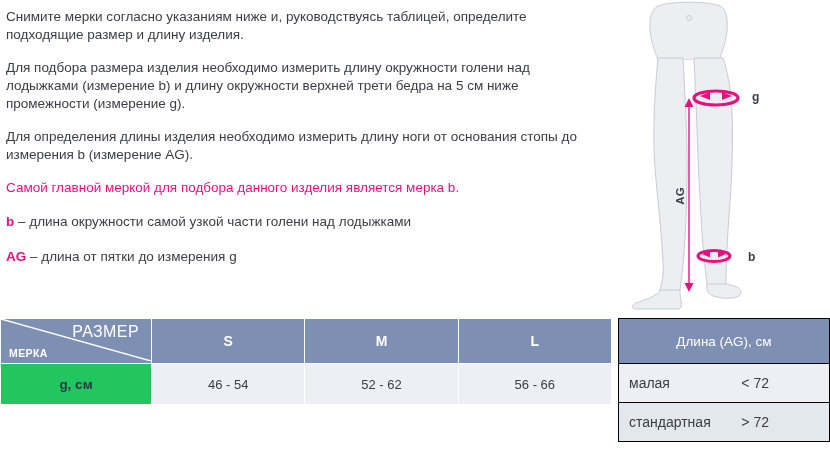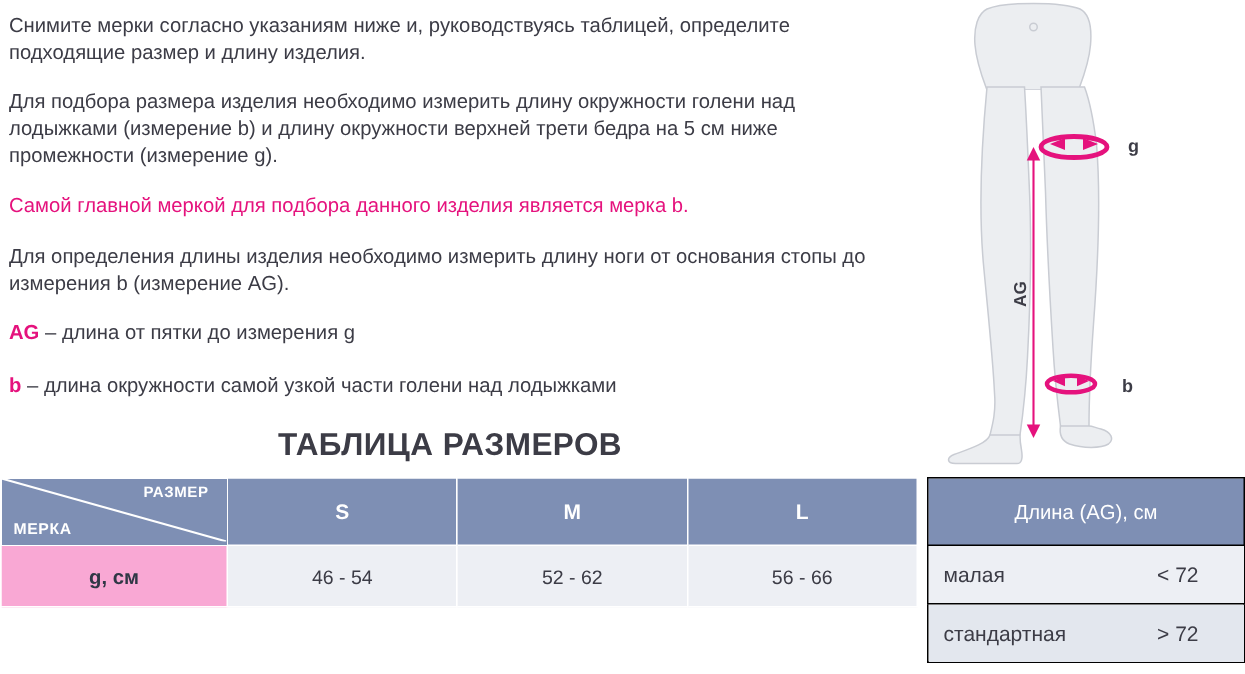--- a/index.html
+++ b/index.html
@@ -109,42 +109,42 @@
   .hdr-cell .diag {
     position: absolute;
     left: 0; top: 0; right: 0; bottom: 0;
     overflow: hidden;
   }
   .hdr-cell .diag svg { position: absolute; left: 0; top: 0; }
   .hdr-cell .lbl-razmer {
     position: absolute;
     right: 12px;
     top: 4px;
-    font-size: 10px;
-    font-weight: bold;
+    font-size: 16px;
+    font-weight: normal;
     letter-spacing: 0.4px;
   }
   .hdr-cell .lbl-merka {
     position: absolute;
     left: 8px;
     bottom: 4px;
     font-size: 10.5px;
     font-weight: bold;
     letter-spacing: 0.4px;
   }
   .col-head {
     background: #7e8fb4;
     color: #ffffff;
     font-size: 14px;
     font-weight: bold;
     height: 42px;
     text-align: center;
   }
   .row-head {
-    background: #f9a8d4;
+    background: #22c55e;
     color: #2f3745;
     font-size: 13.5px;
     font-weight: bold;
     height: 38px;
     text-align: center;
     width: 150px;
   }
   .cell {
     background: #edeff4;
     color: #3c3c46;
@@ -179,40 +179,40 @@
   .len-cell {
     background: #edeff4;
     height: 38px;
     font-size: 14px;
     color: #3c3c46;
     padding: 0 10px;
     position: relative;
   }
   .len-cell.alt { background: #e3e7ee; }
   .len-cell .lname { display: inline-block; }
-  .len-cell .lval { position: absolute; right: 30px; }
+  .len-cell .lval { position: absolute; right: 60px; }
 </style>
 </head>
 <body>
 
 <div class="page">
 
   <div class="top">
 
     <div class="text-col">
       <p class="para">Снимите мерки согласно указаниям ниже и, руководствуясь таблицей, определите подходящие размер и длину изделия.</p>
       <p class="para">Для подбора размера изделия необходимо измерить длину окружности голени над лодыжками (измерение b) и длину окружности верхней трети бедра на 5 см ниже промежности (измерение g).</p>
+      <p class="para">Для определения длины изделия необходимо измерить длину ноги от основания стопы до измерения b (измерение AG).</p>
       <p class="para highlight">Самой главной меркой для подбора данного изделия является мерка b.</p>
-      <p class="para">Для определения длины изделия необходимо измерить длину ноги от основания стопы до измерения b (измерение AG).</p>
-
+
+      <p class="legend">
+        <span class="key">b</span><span> – длина окружности самой узкой части голени над лодыжками</span>
+      </p>
       <p class="legend">
         <span class="key">AG</span><span> – длина от пятки до измерения g</span>
-      </p>
-      <p class="legend">
-        <span class="key">b</span><span> – длина окружности самой узкой части голени над лодыжками</span>
       </p>
     </div>
 
     <div class="figure-col">
       <svg width="230" height="318" viewBox="0 0 230 318">
 
         <path d="M58 6 C70 1, 108 1, 120 6 C126 9, 128 18, 127 30 C126 42, 122 52, 119 60 L58 60 C55 52, 51 42, 50 30 C49 18, 52 9, 58 6 Z" fill="#eceef1" stroke="#c9ccd3" stroke-width="1"></path>
         <circle cx="89" cy="18" r="2.5" fill="none" stroke="#c9ccd3" stroke-width="1"></circle>
 
         <path d="M72 60 C80 74, 96 74, 105 60 Z" fill="#ffffff"></path>
@@ -238,21 +238,20 @@
         <text x="148" y="261" font-family="Liberation Sans, sans-serif" font-size="12" font-weight="bold" fill="#3c3c46">b</text>
 
         <line x1="89" y1="102" x2="89" y2="288" stroke="#e5127d" stroke-width="1.4"></line>
         <path d="M89 98 l-4.5 9 l9 0 z" fill="#e5127d"></path>
         <path d="M89 292 l-4.5 -9 l9 0 z" fill="#e5127d"></path>
         <text x="84" y="196" font-family="Liberation Sans, sans-serif" font-size="11.5" font-weight="bold" fill="#3c3c46" transform="rotate(-90 84 196)" text-anchor="middle">AG</text>
       </svg>
     </div>
   </div>
 
-  <h2 class="table-title">ТАБЛИЦА РАЗМЕРОВ</h2>
 
   <div class="tables">
 
     <table class="size-table">
       <tbody>
         <tr>
           <th class="hdr-cell">
             <span class="diag">
               <svg width="150" height="42">
                   <line x1="0" y1="0" x2="150" y2="42" stroke="#ffffff" stroke-width="1.4"></line>

